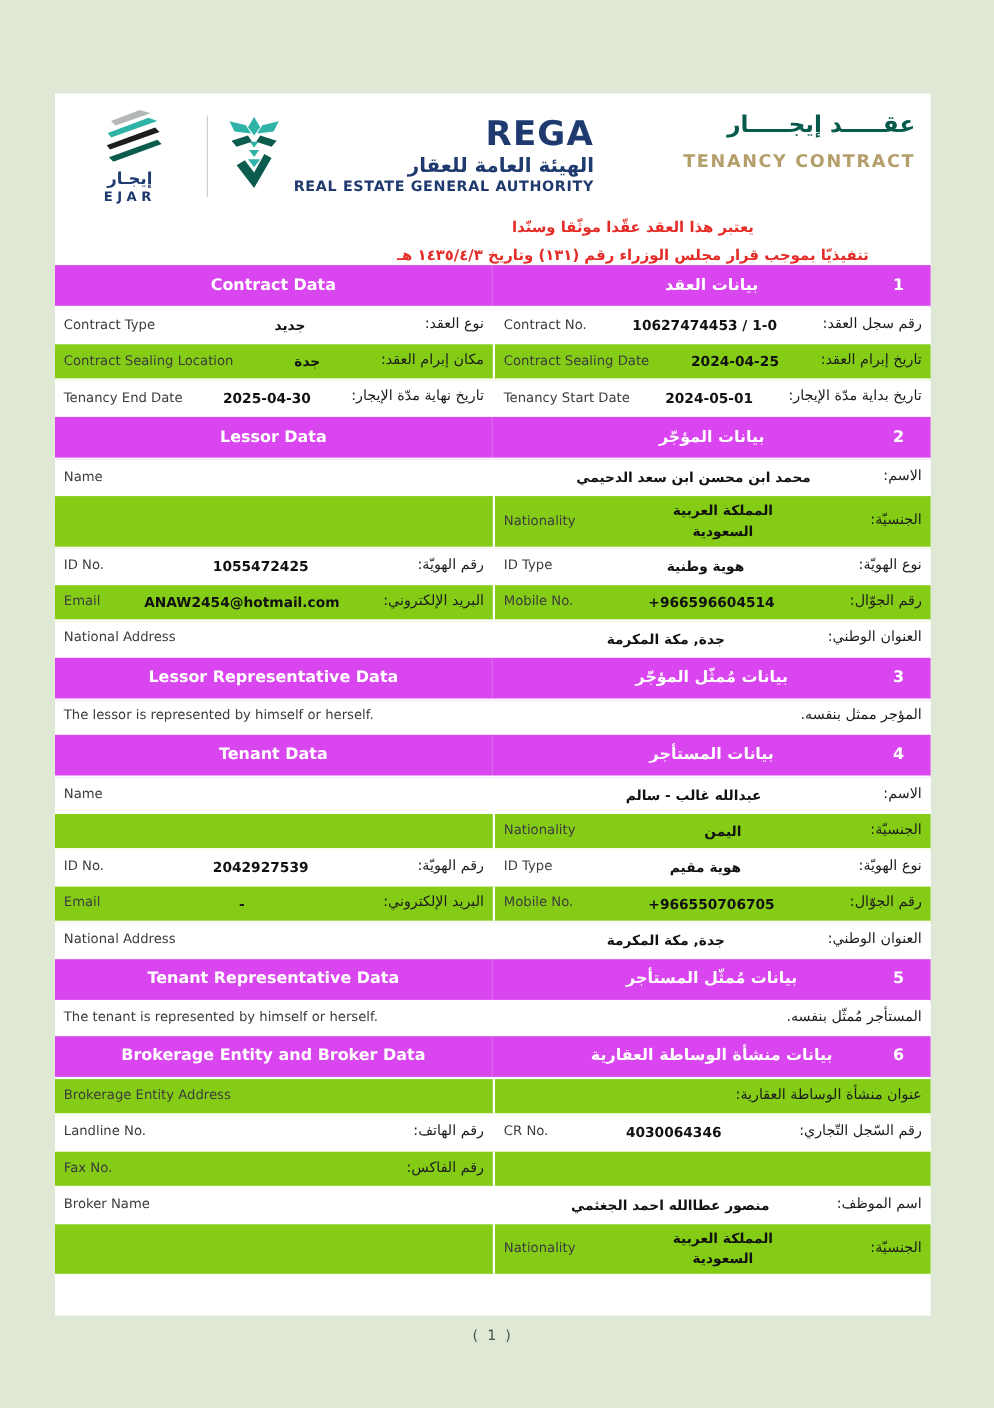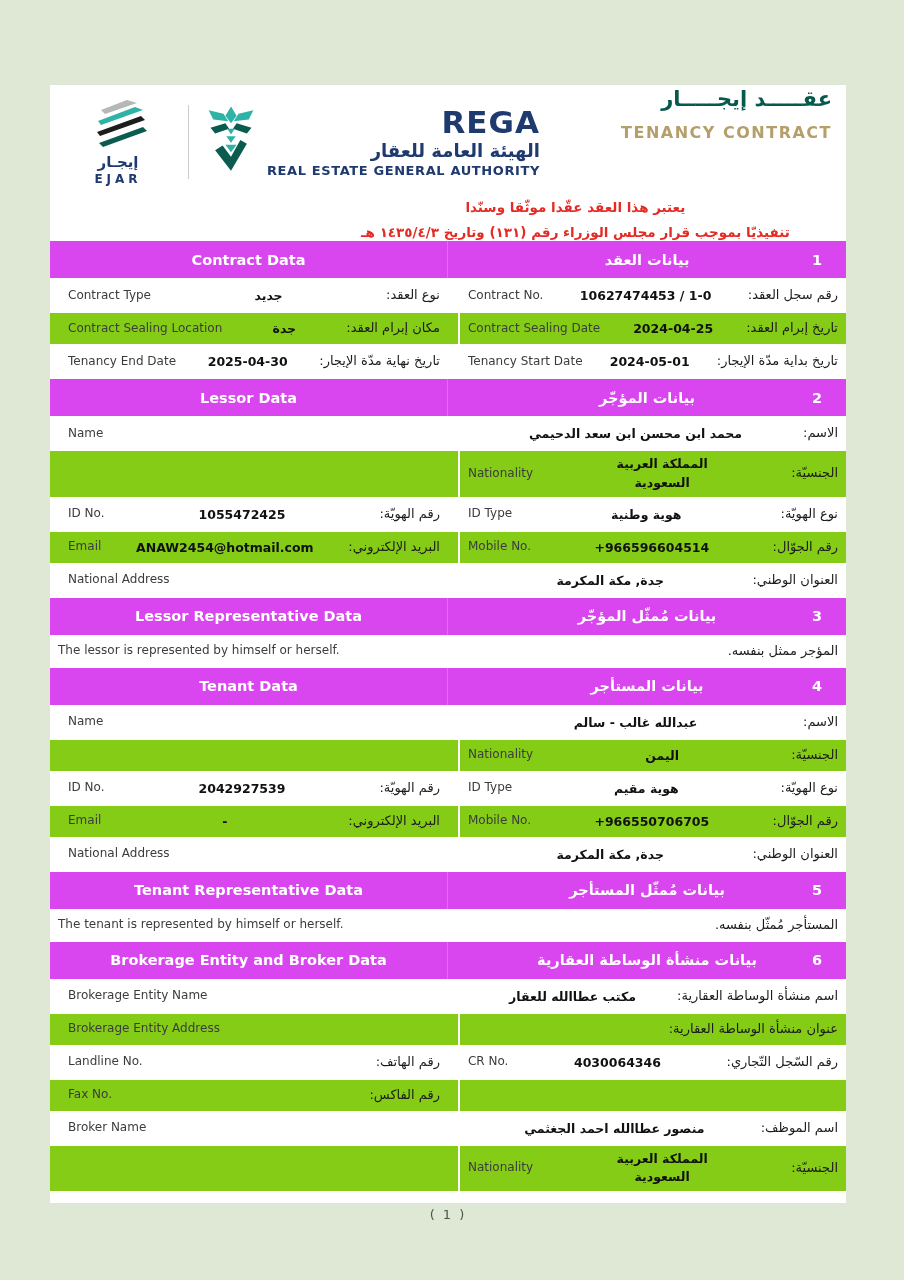--- a/index.html
+++ b/index.html
@@ -18,40 +18,40 @@
   .logos{position:absolute;left:12px;top:12px;display:flex;align-items:center;gap:14px;}
   .ejar-logo{display:flex;flex-direction:column;align-items:center;width:112px;}
   .ejar-text-ar{font-size:15px;font-weight:bold;color:#1f3a6e;direction:rtl;margin-top:2px;}
   .ejar-text-en{font-size:12px;font-weight:bold;color:#1f3a6e;letter-spacing:4px;margin-top:1px;}
   .logo-divider{width:1px;height:74px;background:#c8ccc9;}
   .rega-logo{display:flex;align-items:center;gap:8px;}
   .rega-text{display:flex;flex-direction:column;align-items:flex-end;line-height:1;}
   .rega-name{font-size:31px;font-weight:bold;color:#1f3a6e;letter-spacing:1px;}
   .rega-ar{font-size:18px;font-weight:bold;color:#1f3a6e;direction:rtl;margin-top:4px;}
   .rega-en{font-size:13px;font-weight:bold;color:#1f3a6e;letter-spacing:.6px;margin-top:4px;}
-  .contract-title{position:absolute;right:14px;top:2px;text-align:right;}
+  .contract-title{position:absolute;right:14px;top:16px;text-align:right;}
   .title-ar{font-size:21px;font-weight:bold;color:#065a4c;direction:rtl;}
   .title-en{font-size:16px;font-weight:bold;color:#b49f6a;letter-spacing:1.5px;margin-top:12px;}
   .disclaimer{
     position:absolute;top:110px;right:2%;width:64%;
     text-align:center;direction:rtl;
     color:#e52b25;font-weight:bold;font-size:13.5px;line-height:1.85;
   }
   
   .sec-header{display:flex;background:#d946ef;color:#fff;min-height:37px;border-bottom:2px solid #fff;}
   .sh-left{width:50%;display:flex;align-items:center;justify-content:center;
     border-right:1px solid rgba(255,255,255,.22);font-weight:bold;font-size:14.5px;box-sizing:border-box;}
   .sh-right{width:50%;position:relative;display:flex;align-items:center;justify-content:center;
     font-weight:bold;font-size:14.5px;}
   .sh-ar{direction:rtl;}
   .sh-num{position:absolute;right:24px;font-weight:bold;}
   
   .row{display:flex;background:#fff;border-bottom:2px solid #fff;min-height:31px;}
   .row.gray{background:#84cc16;}
-  .half{width:50%;display:flex;align-items:center;padding:4px 8px;box-sizing:border-box;margin-left:10px;}
+  .half{width:50%;display:flex;align-items:center;padding:4px 8px;box-sizing:border-box;}
   .half.rhalf{border-left:2px solid #fff;}
   .en{font-size:12px;color:#3c3c3c;max-width:175px;line-height:1.3;flex:none;}
   .val{flex:1;text-align:center;font-weight:bold;font-size:12.5px;color:#111;padding:0 6px;}
   .val .narrow{display:inline-block;max-width:118px;line-height:1.5;}
   .ar{font-size:13px;color:#1c1c1c;direction:rtl;flex:none;margin-left:auto;line-height:1.3;}
   .row.note{justify-content:space-between;align-items:center;padding:4px 8px;box-sizing:border-box;}
   .row.note .en{max-width:none;}
   .row.note .ar{margin-left:0;}
   
   .page-num{position:absolute;top:1207px;left:50px;width:796px;text-align:center;
@@ -304,29 +304,20 @@
 
   <div class="sec-header">
     <div class="sh-left">
         <span>Brokerage Entity and Broker Data</span>
       </div>
     <div class="sh-right">
       <span class="sh-ar">بيانات منشأة الوساطة العقارية</span>
       <span class="sh-num">6</span>
     </div>
   </div>
-  <div class="row">
-    <div class="half lhalf">
-      <span class="en">Brokerage Entity Name</span>
-    </div>
-    <div class="half rhalf">
-      <span class="val" dir="auto">مكتب عطاالله للعقار</span>
-      <span class="ar">اسم منشأة الوساطة العقارية:</span>
-    </div>
-  </div>
   <div class="row gray">
     <div class="half lhalf">
       <span class="en">Brokerage Entity Address</span>
     </div>
     <div class="half rhalf">
       <span class="val" dir="auto"></span>
       <span class="ar">عنوان منشأة الوساطة العقارية:</span>
     </div>
   </div>
   <div class="row">

